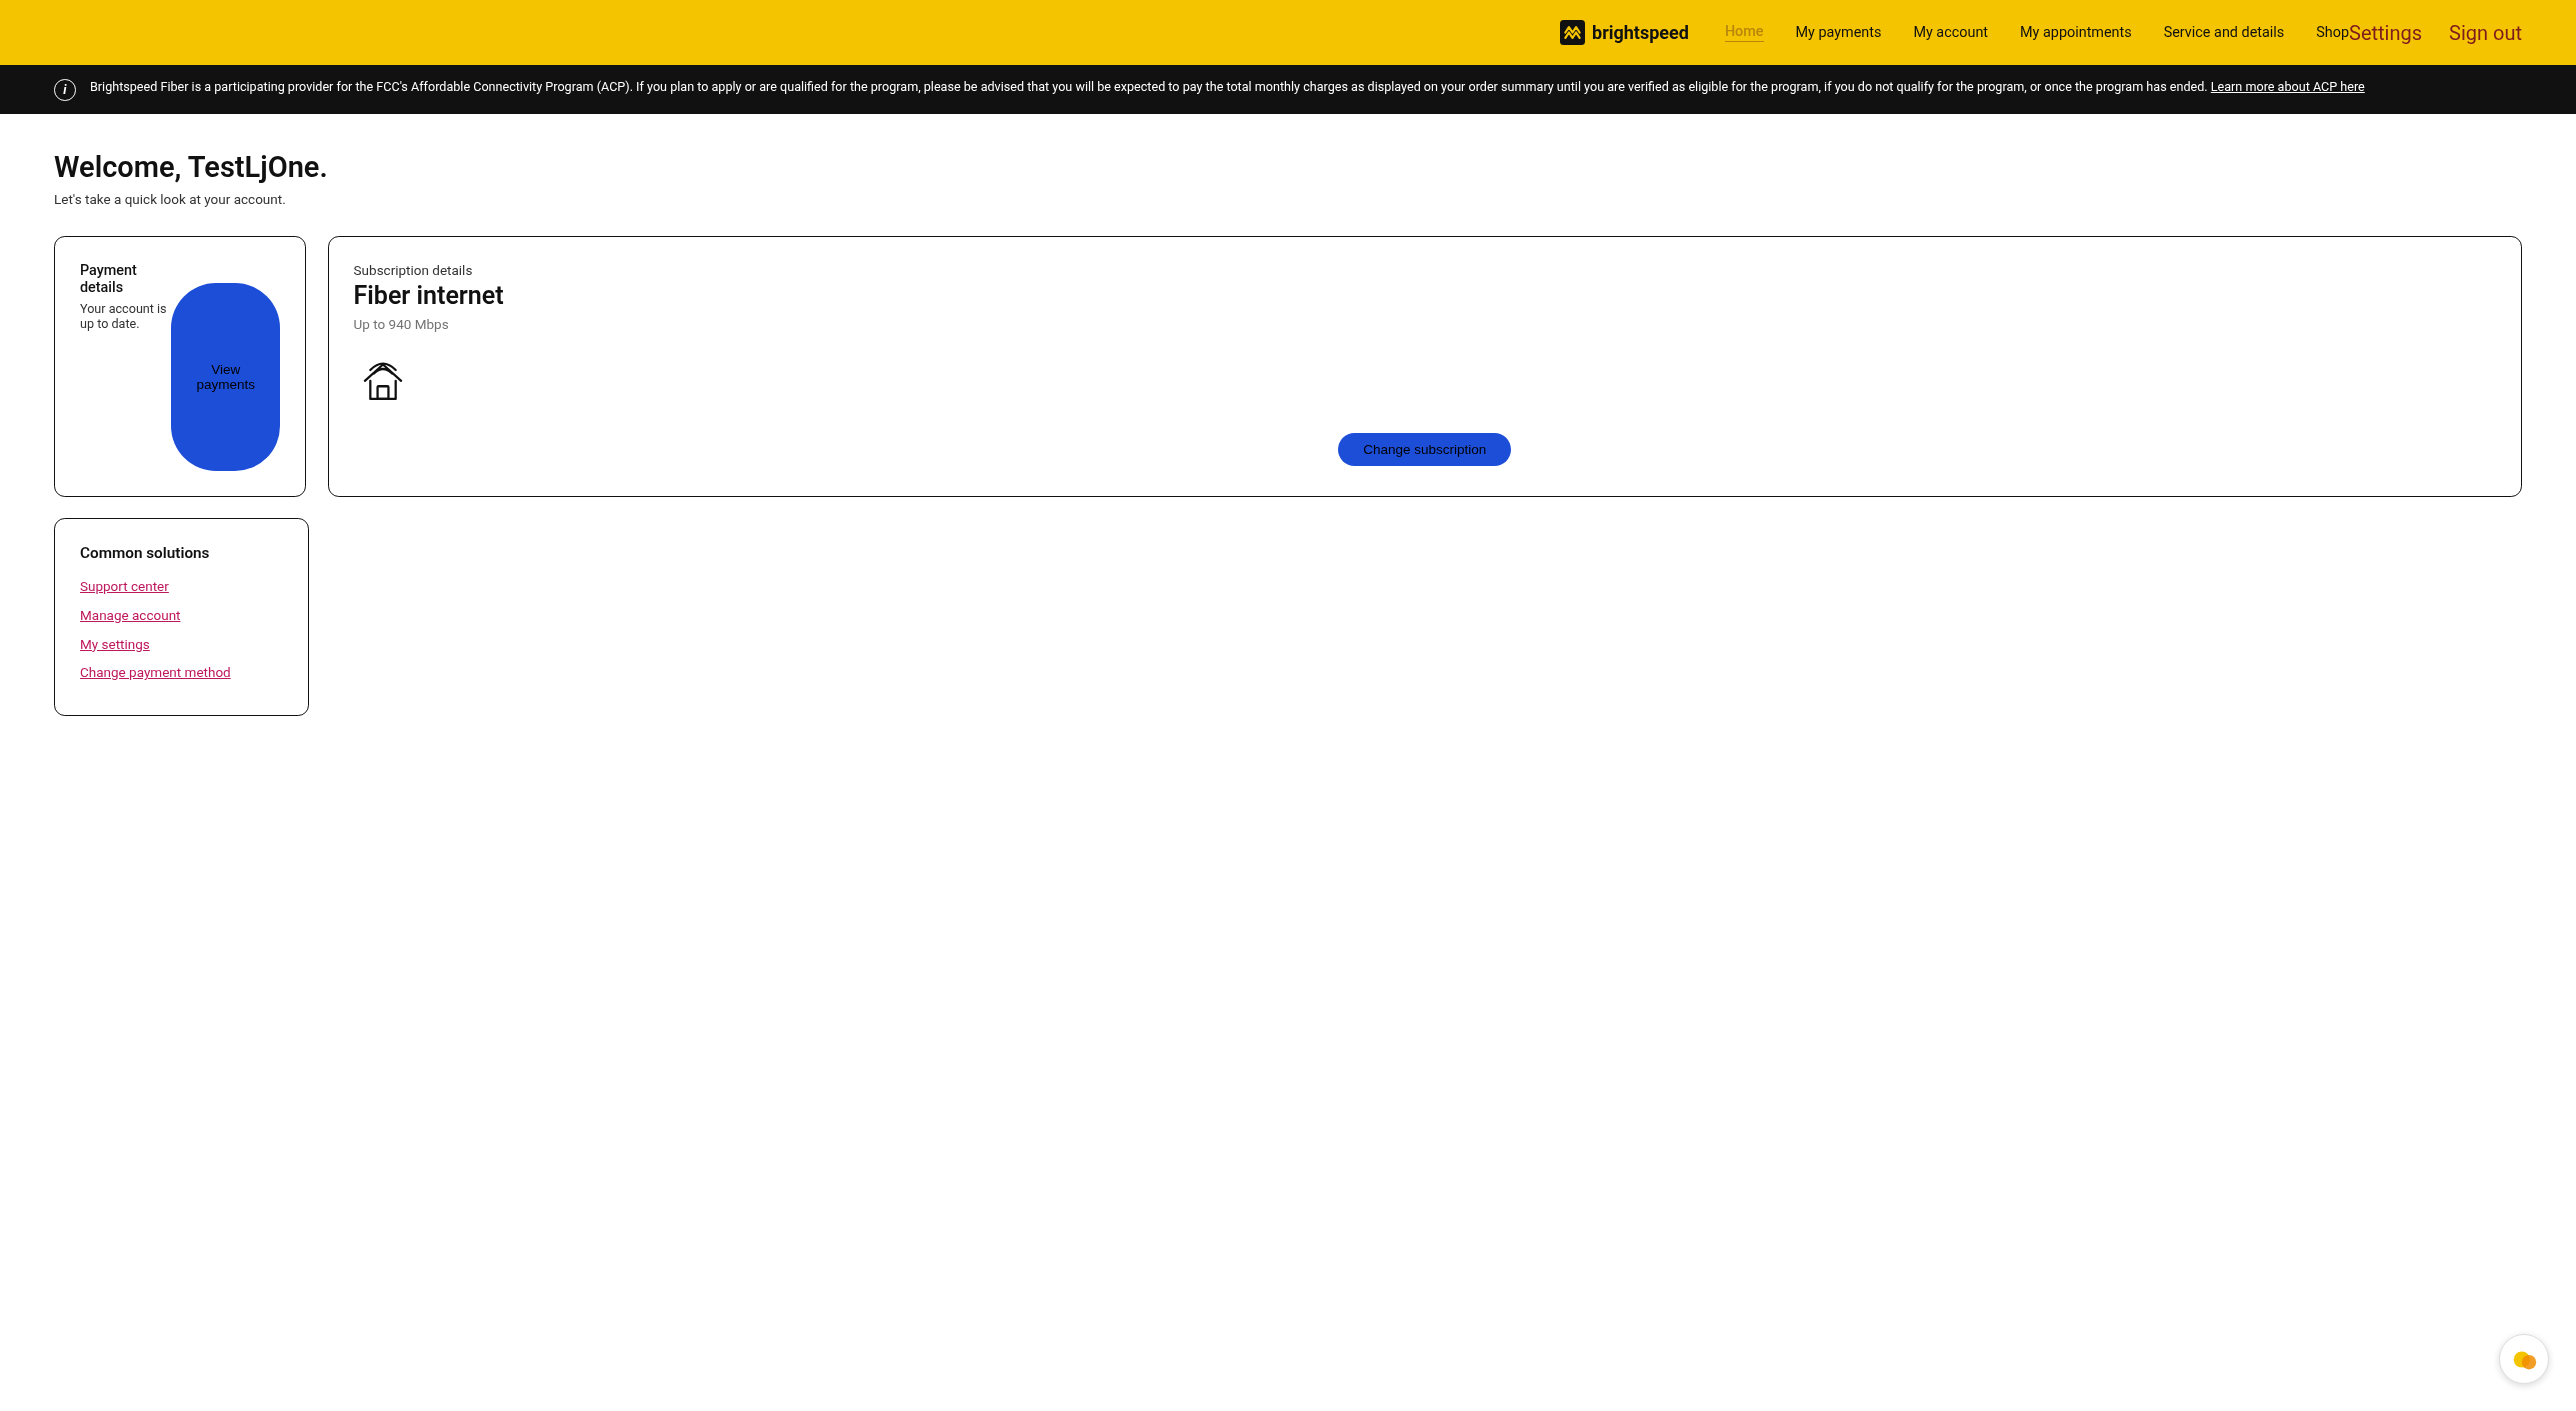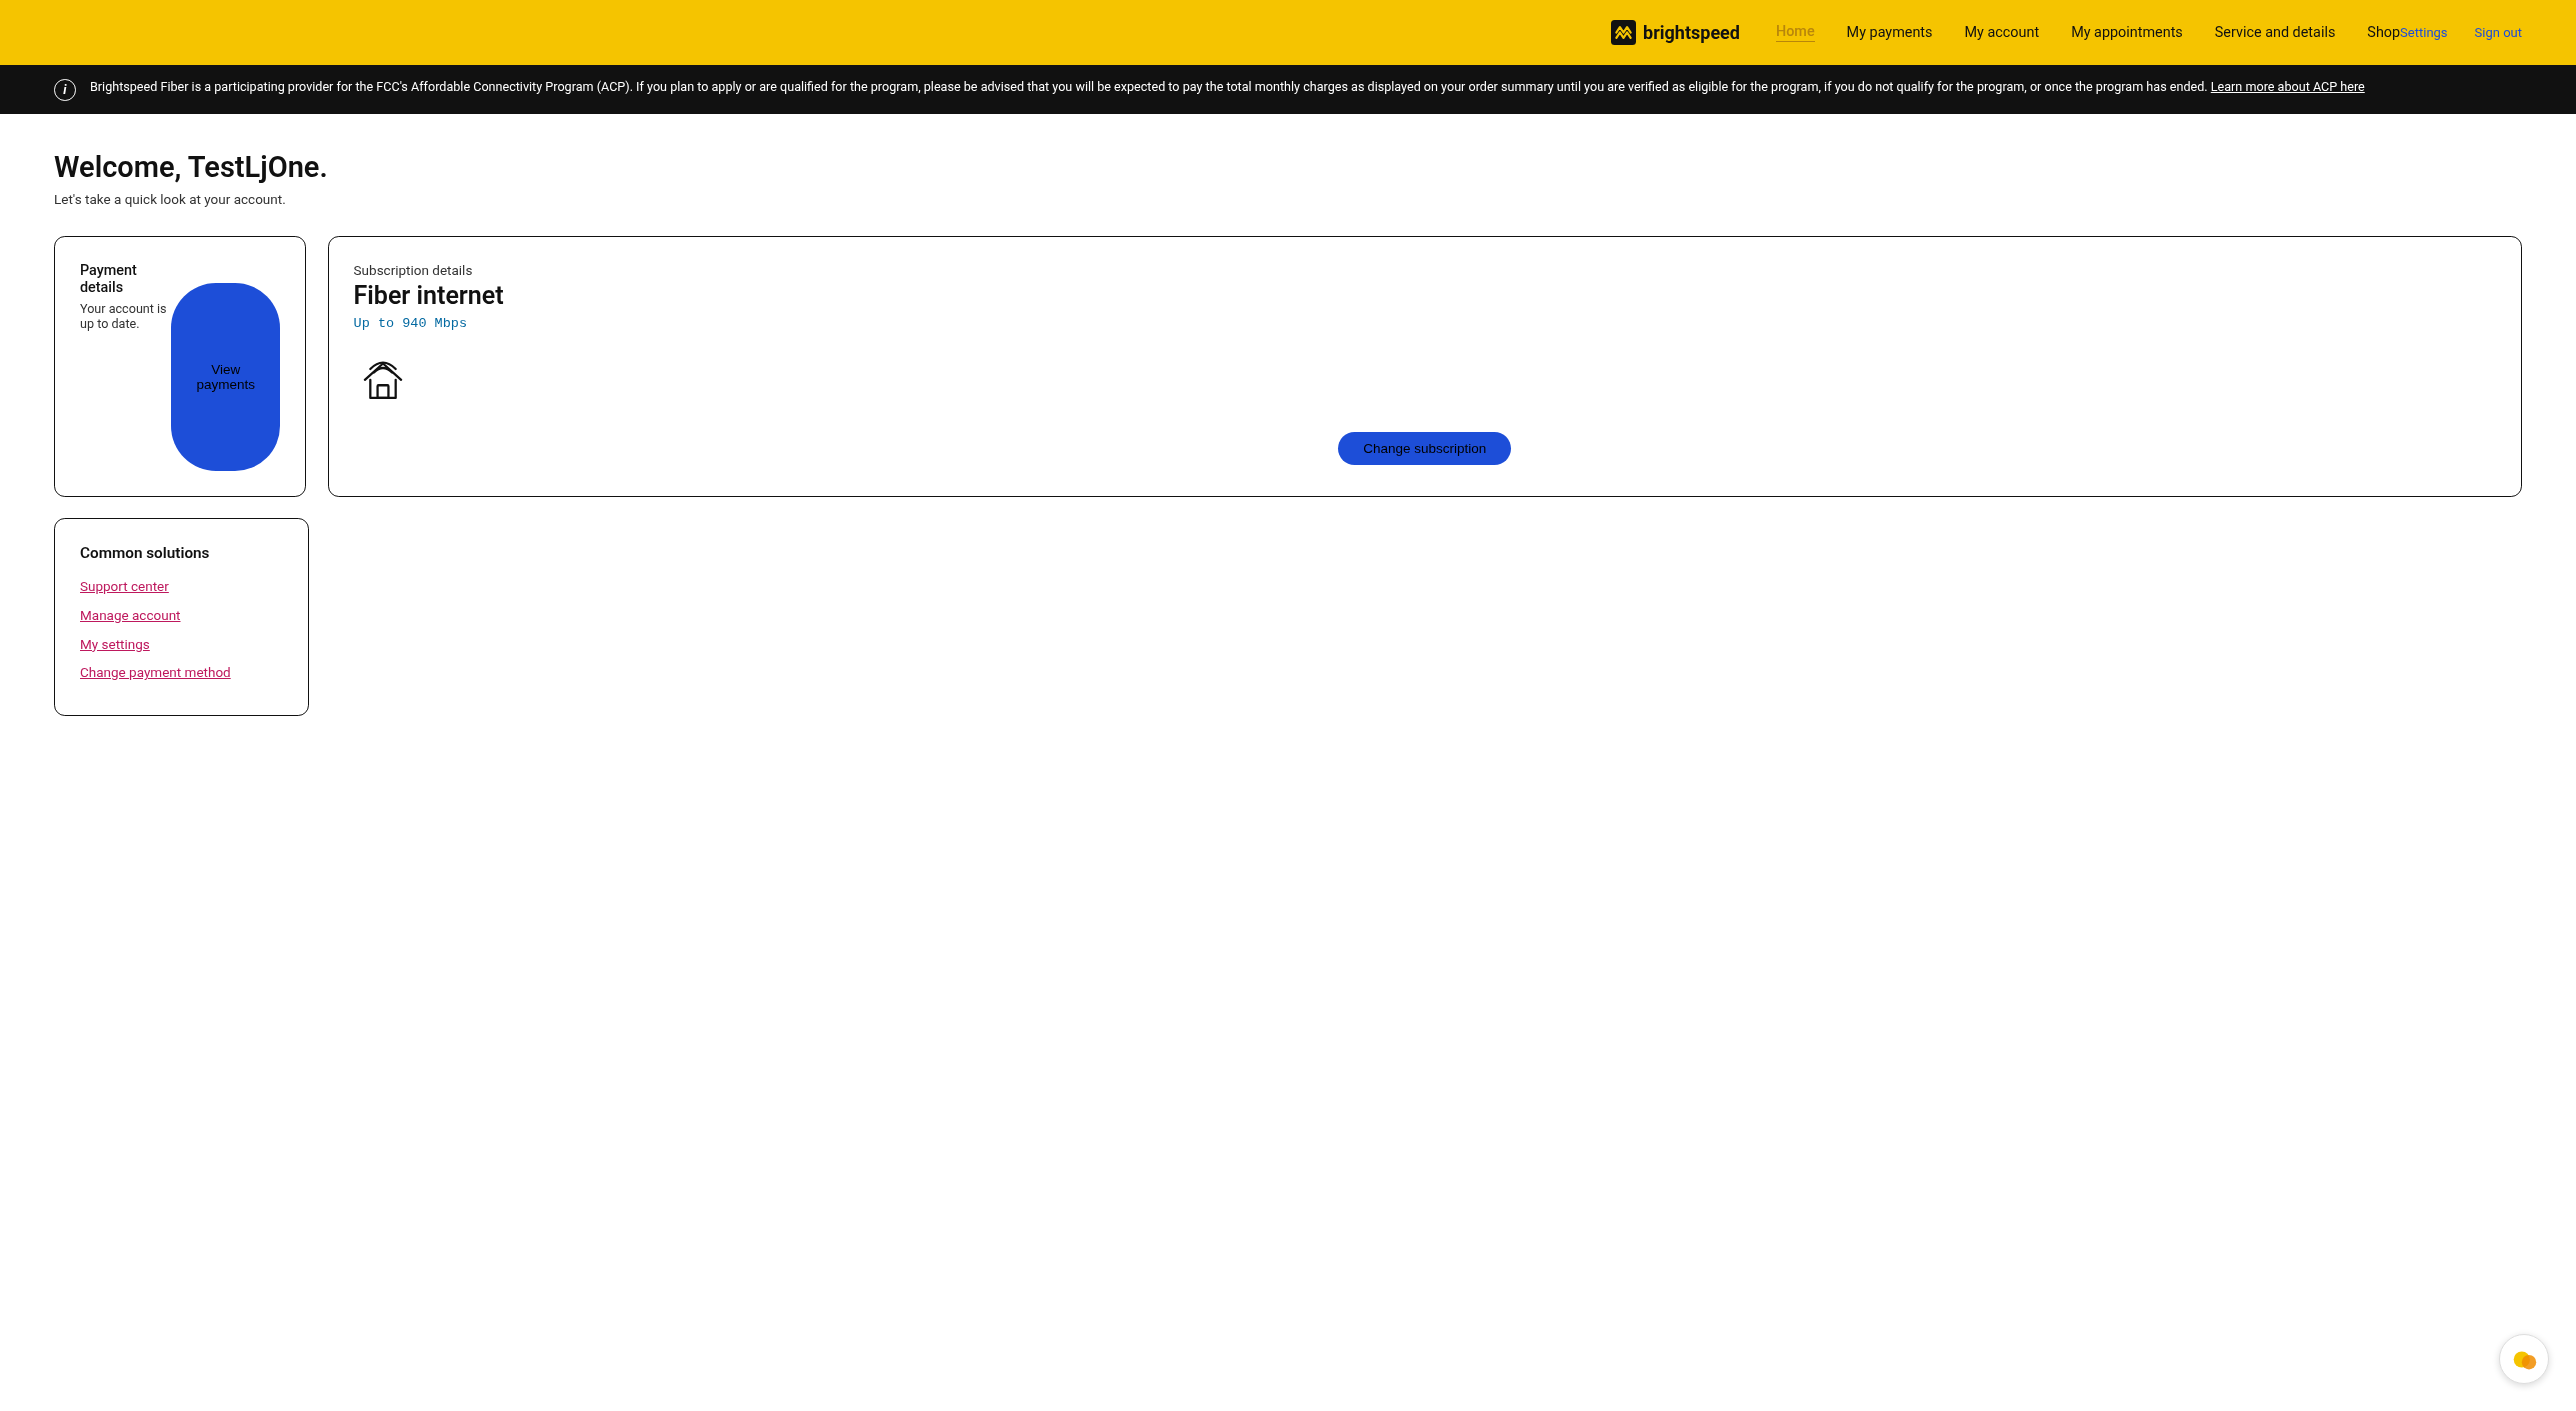--- a/index.html
+++ b/index.html
@@ -55,22 +55,22 @@
       border-bottom: 1.8px solid #b8860b;
       padding-bottom: 1.8px;
       font-weight: 500;
     }
     .header-right {
       display: flex;
       align-items: center;
       gap: 27px;
     }
     .header-right-link {
-      font-size: 13px;
-      color: #1d4ed8;
+      font-size: 20px;
+      color: #7f1d1d;
       cursor: pointer;
       text-decoration: none;
     }
 
     
     .banner {
       background: #111;
       color: #fff;
       padding: 12.6px 54px;
       display: flex;
@@ -180,23 +180,22 @@
       font-weight: 400;
       margin-bottom: 3.6px;
     }
     .sub-product {
       font-size: 25px;
       font-weight: 600;
       margin-bottom: 5.4px;
     }
     .sub-speed {
       font-size: 13.5px;
-      color: #0369a1;
+      color: #737373;
       margin-bottom: 18px;
-      font-family: Liberation Mono, monospace;
     }
     .house-icon-wrap {
       margin-bottom: 18px;
     }
 
     
     .house-svg {
       width: 58px;
       height: 58px;
     }

